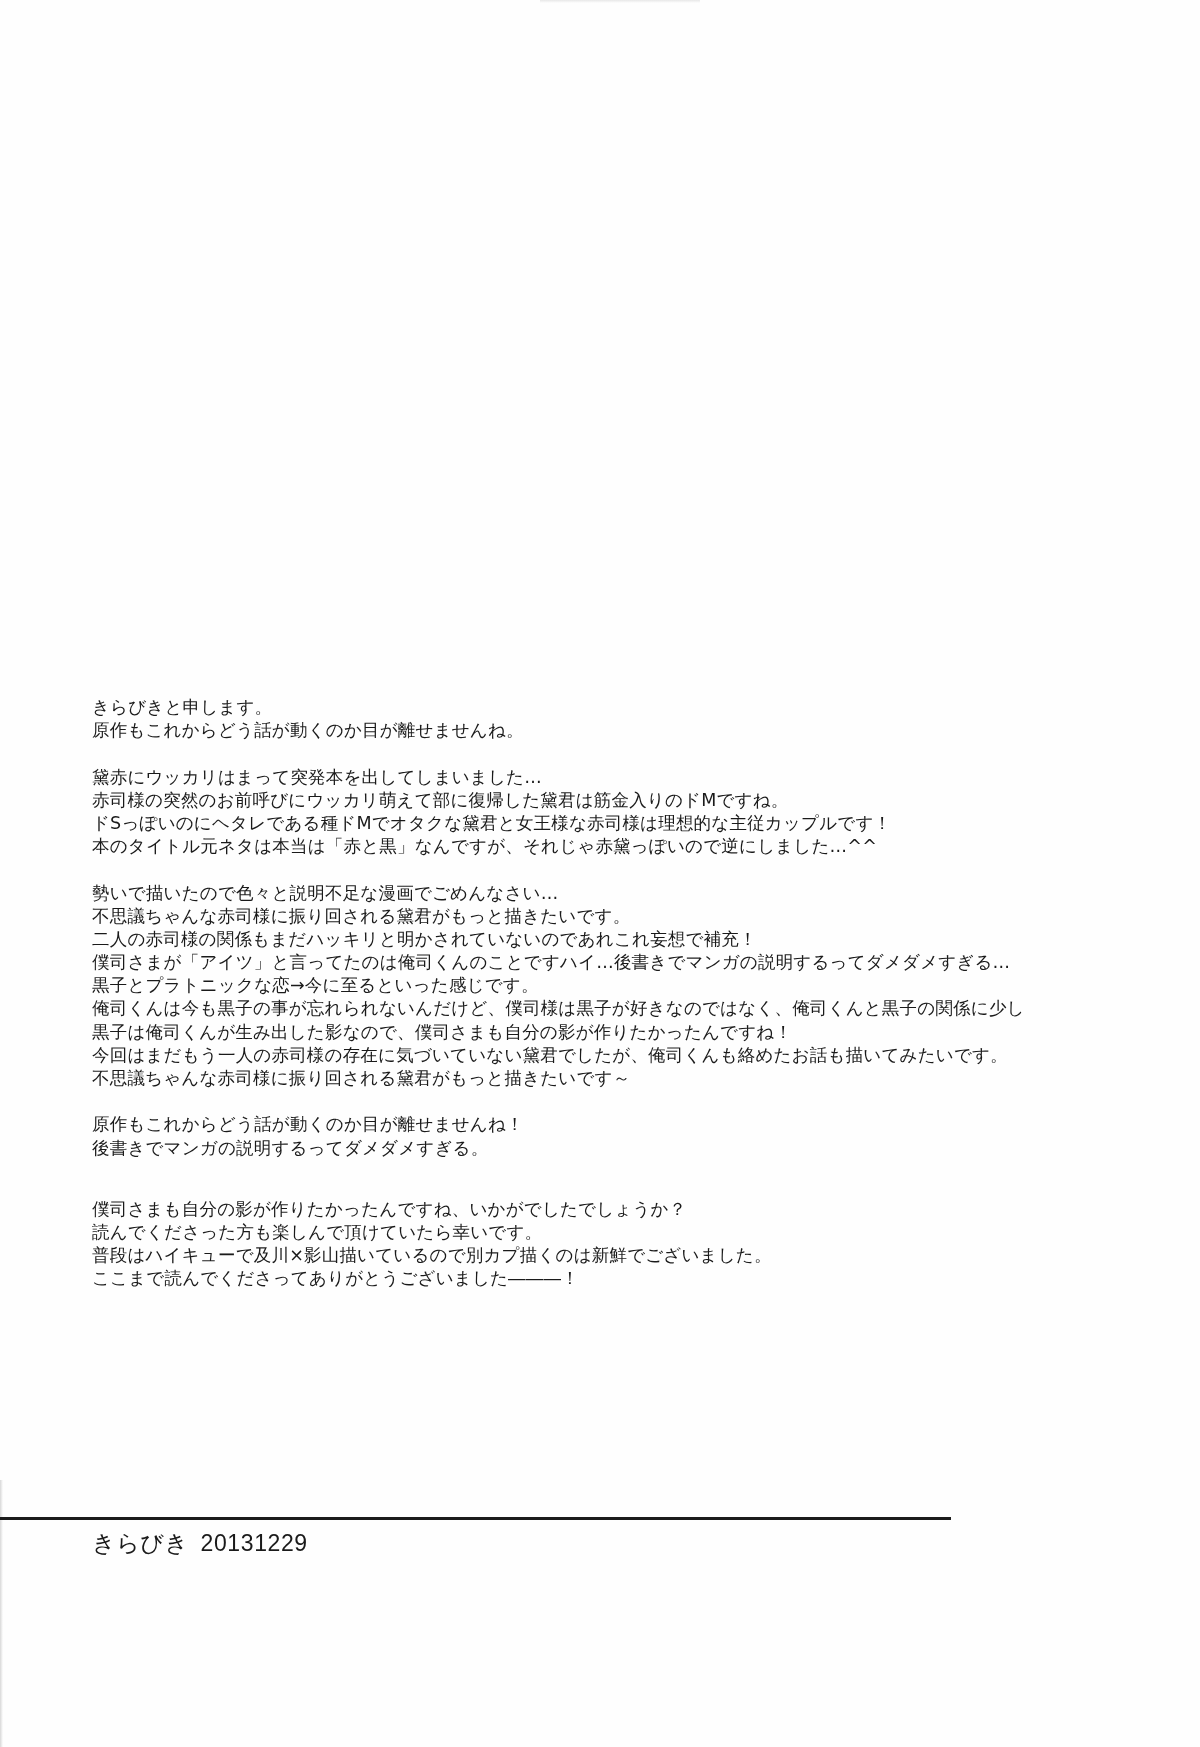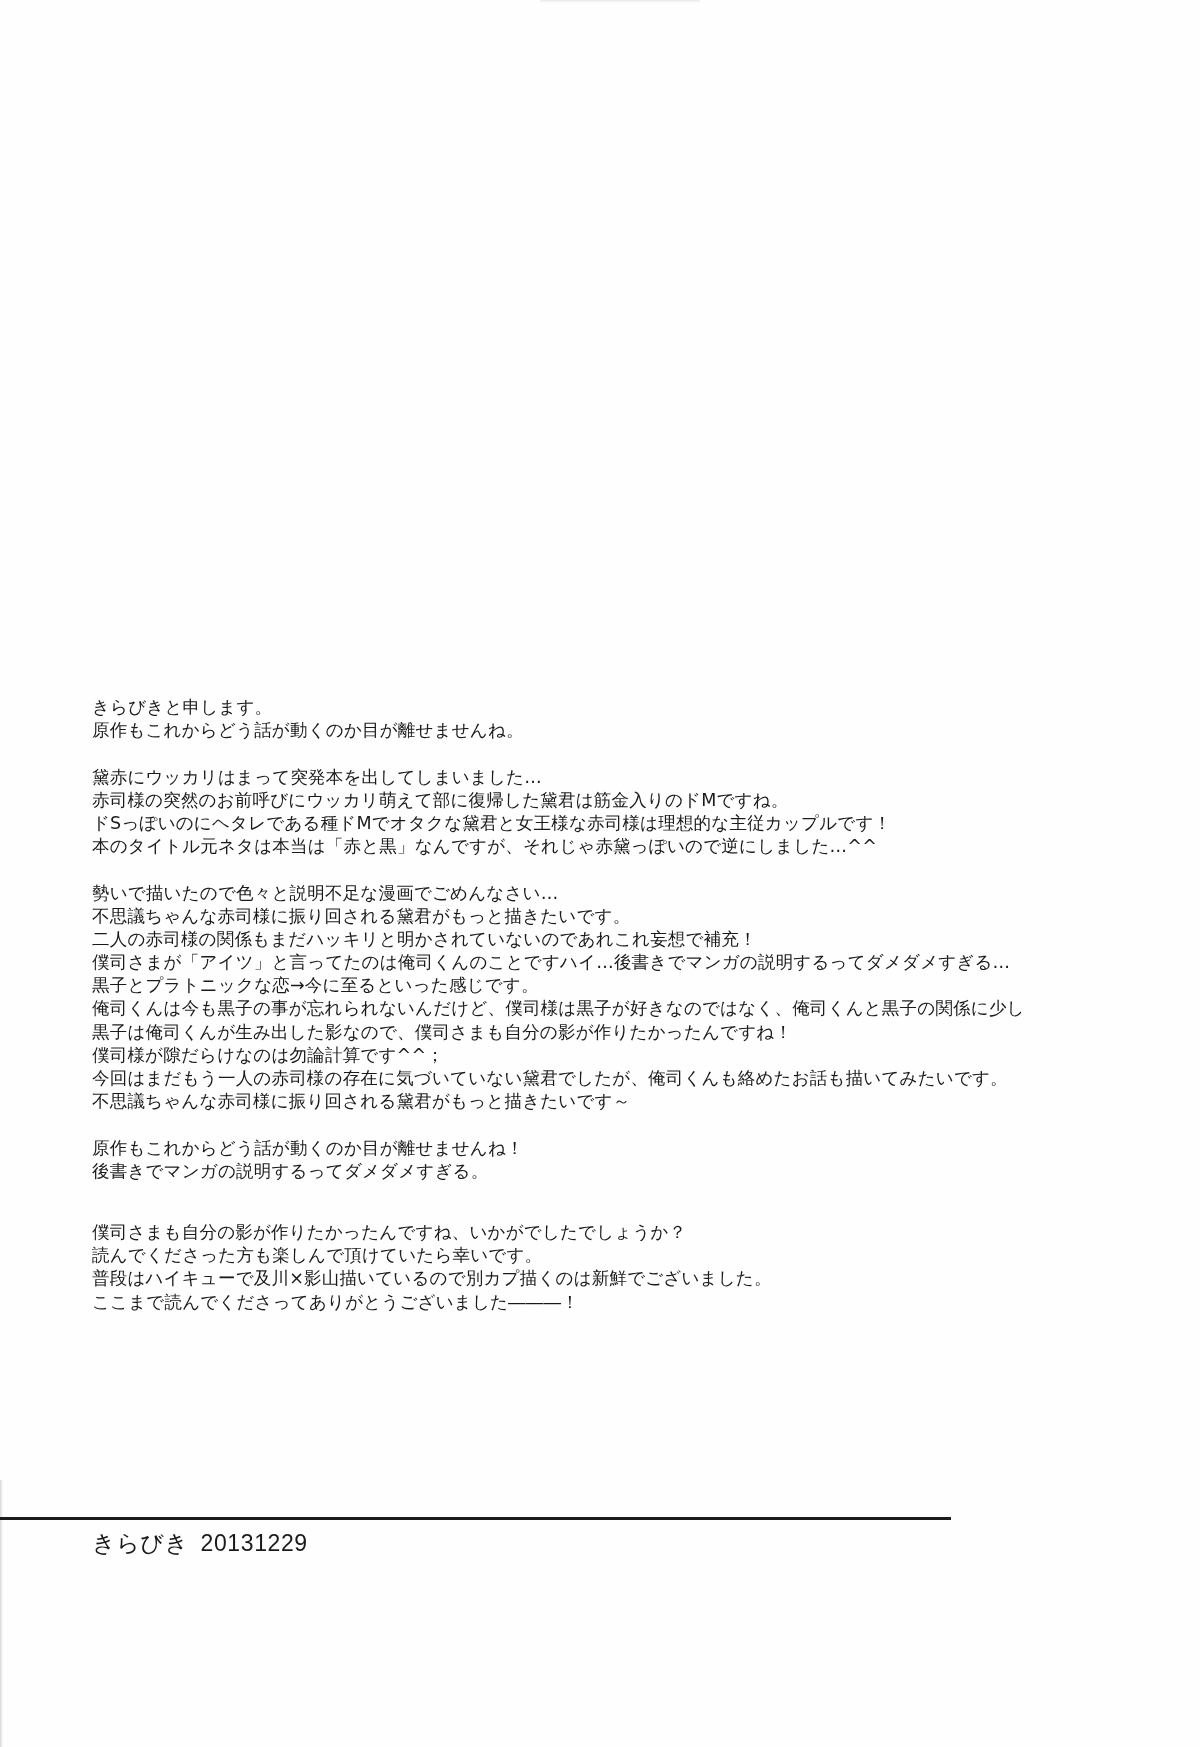--- a/index.html
+++ b/index.html
@@ -111,21 +111,20 @@
     <div class="gap"></div>
 
     <p class="para">
       <span class="line">勢いで描いたので色々と説明不足な漫画でごめんなさい…</span>
       <span class="line">不思議ちゃんな赤司様に振り回される黛君がもっと描きたいです。</span>
       <span class="line">二人の赤司様の関係もまだハッキリと明かされていないのであれこれ妄想で補充！</span>
       <span class="line">僕司さまが「アイツ」と言ってたのは俺司くんのことですハイ…後書きでマンガの説明するってダメダメすぎる…</span>
       <span class="line">黒子とプラトニックな恋→今に至るといった感じです。</span>
       <span class="line">俺司くんは今も黒子の事が忘れられないんだけど、僕司様は黒子が好きなのではなく、俺司くんと黒子の関係に少し</span>
       <span class="line">黒子は俺司くんが生み出した影なので、僕司さまも自分の影が作りたかったんですね！</span>
-      <span class="line">僕司様が隙だらけなのは勿論計算です^^；</span>
       <span class="line">今回はまだもう一人の赤司様の存在に気づいていない黛君でしたが、俺司くんも絡めたお話も描いてみたいです。</span>
       <span class="line">不思議ちゃんな赤司様に振り回される黛君がもっと描きたいです～</span>
     </p>
 
     <div class="gap"></div>
 
     <p class="para">
       <span class="line">原作もこれからどう話が動くのか目が離せませんね！</span>
       <span class="line">後書きでマンガの説明するってダメダメすぎる。</span>
     </p>

